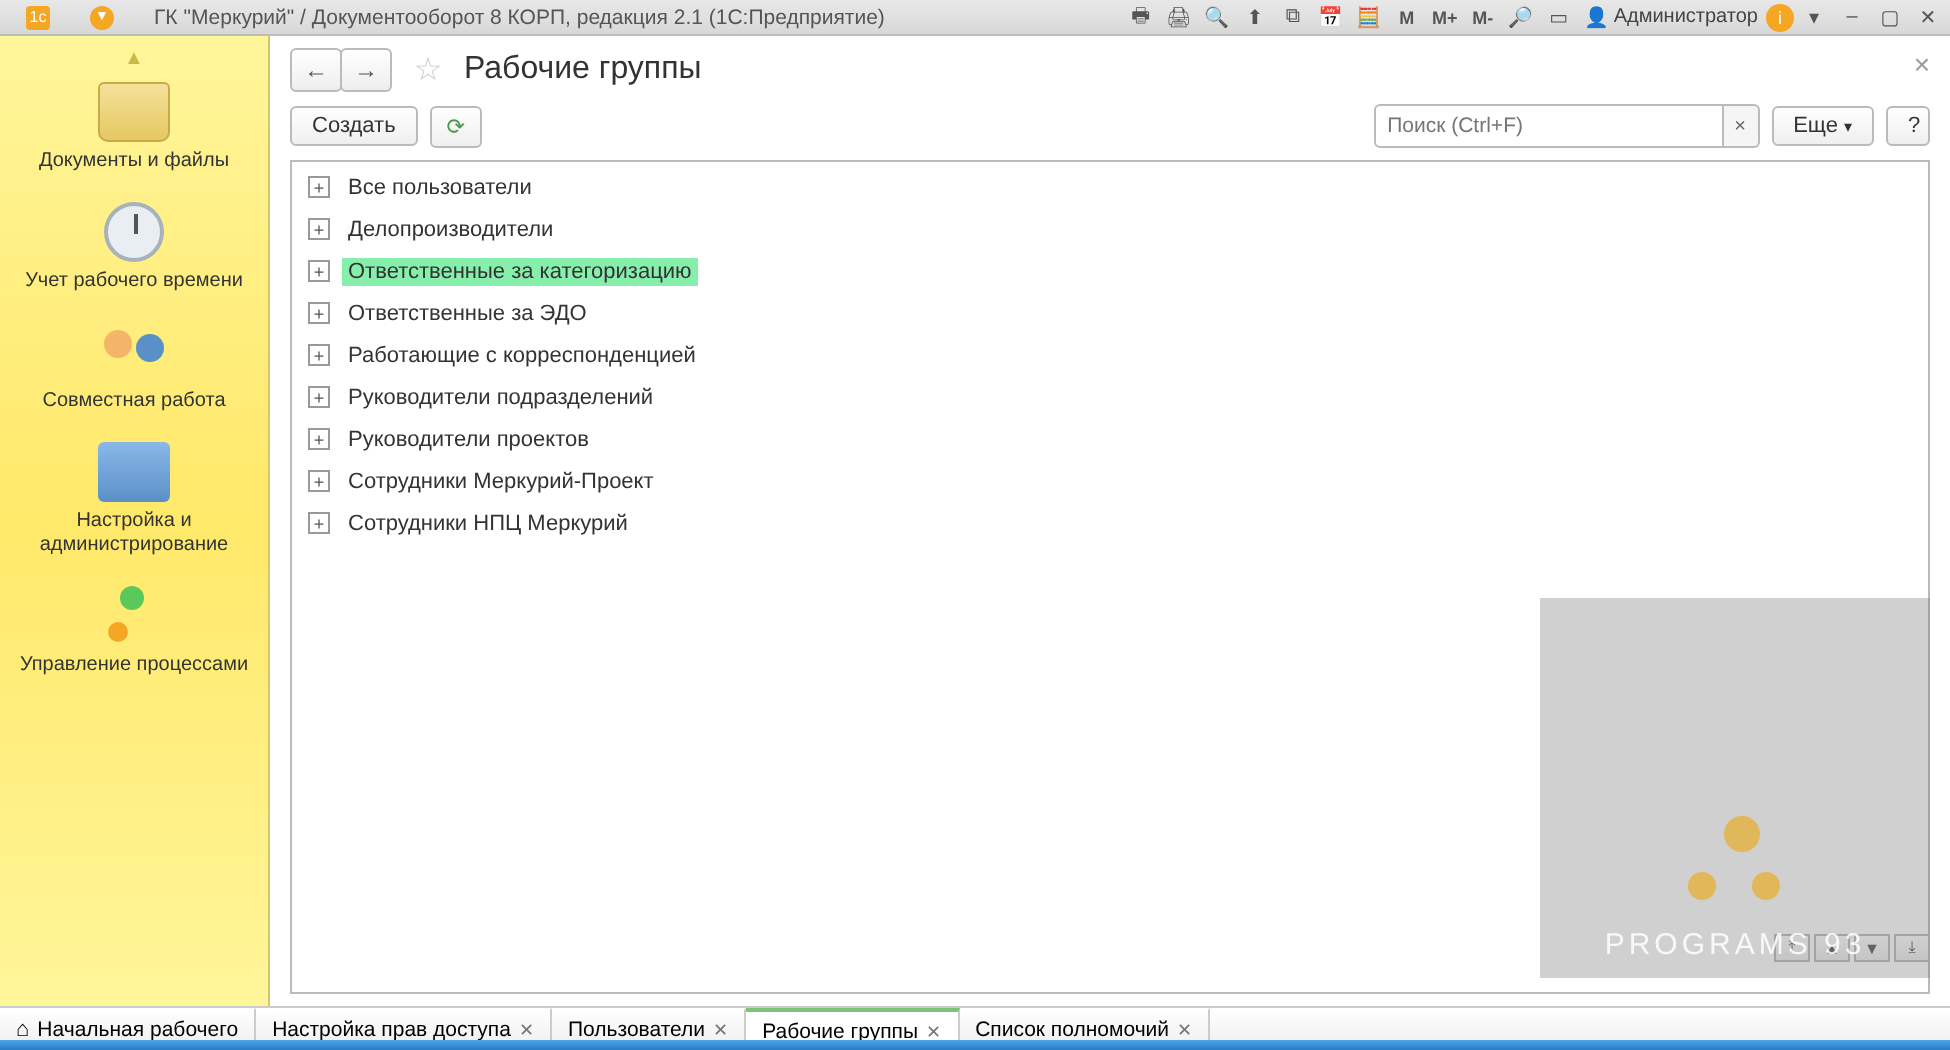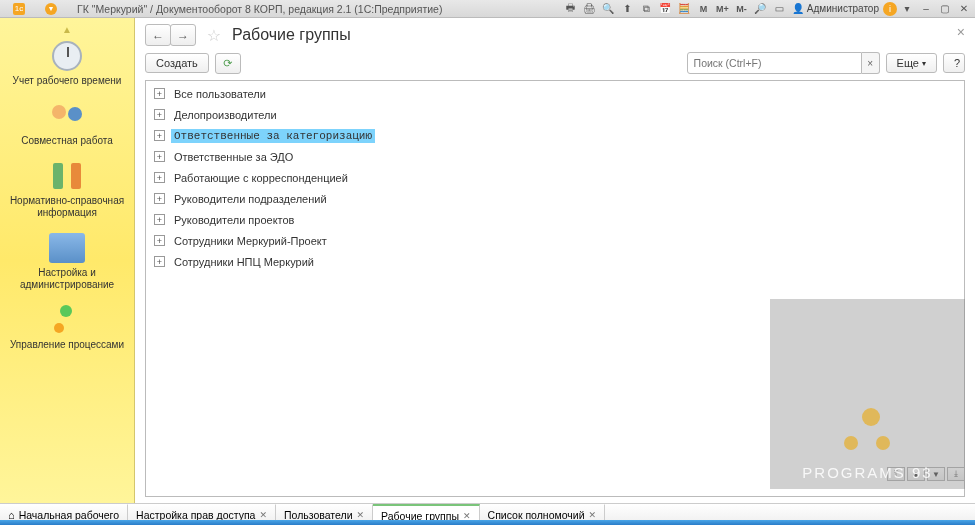--- a/index.html
+++ b/index.html
@@ -50,21 +50,21 @@
 .search { width:175px; height:22px; border:1px solid #bbb; border-radius:3px 0 0 3px; padding:0 6px; font-size:10.5px; color:#888;}
 .search-x { width:18px; height:22px; border:1px solid #bbb; border-left:none; border-radius:0 3px 3px 0; background:#f5f5f5; display:flex; align-items:center; justify-content:center; font-size:10px; color:#666;}
 .more-btn { display:flex; align-items:center; gap:3px;}
 .q-btn { width:22px; }
 
 .content { margin:0 10px 6px; border:1px solid #bbb; flex:1; overflow:auto; background:#fff;}
 .tree { padding:2px 0;}
 .tree-row { display:flex; align-items:center; height:21px; padding-left:8px; }
 .tree-row .exp { width:11px; height:11px; border:1px solid #999; display:flex; align-items:center; justify-content:center; font-size:9px; color:#555; margin-right:6px;}
 .tree-row .txt { font-size:11px; color:#333; padding:1px 3px;}
-.tree-row.hl .txt { background:#7dd3fc;font-family:Liberation Mono, monospace;}
+.tree-row.hl .txt { background:#86efac;}
 
 .scroller-ctrl { position:absolute; right:10px; bottom:44px; display:flex; gap:2px;}
 .scroller-ctrl .sbtn { width:18px; height:14px; border:1px solid #bbb; background:linear-gradient(#fff,#eee); font-size:8px; color:#555; display:flex; align-items:center; justify-content:center;}
 
 .tabs { height:22px; background:linear-gradient(#fff,#eee); border-top:1px solid #ccc; display:flex; align-items:stretch;}
 .tab { display:flex; align-items:center; gap:4px; padding:0 8px; font-size:10.5px; border-right:1px solid #ccc; border-top:1px solid transparent;}
 .tab .home { font-size:11px;}
 .tab .x { font-size:9px; color:#777;}
 .tab.active { background:#fff; border-top:2px solid #7ac47a;}
 
@@ -109,30 +109,30 @@
     <span class="tb-btn">–</span>
     <span class="tb-btn">▢</span>
     <span class="tb-btn">✕</span>
   </div>
 </div>
 
 <div class="app">
   <div class="sidebar">
     <div class="sb-up">▲</div>
     <div class="sb-item">
+      <div class="ico folder"></div>
+      <div class="label">Документы и файлы</div>
+    </div>
+    <div class="sb-item">
       <div class="ico clock"></div>
       <div class="label">Учет рабочего времени</div>
     </div>
     <div class="sb-item">
       <div class="ico people"></div>
       <div class="label">Совместная работа</div>
-    </div>
-    <div class="sb-item">
-      <div class="ico books"></div>
-      <div class="label">Нормативно-справочная информация</div>
     </div>
     <div class="sb-item">
       <div class="ico server"></div>
       <div class="label">Настройка и администрирование</div>
     </div>
     <div class="sb-item">
       <div class="ico process"></div>
       <div class="label">Управление процессами</div>
     </div>
   </div>

